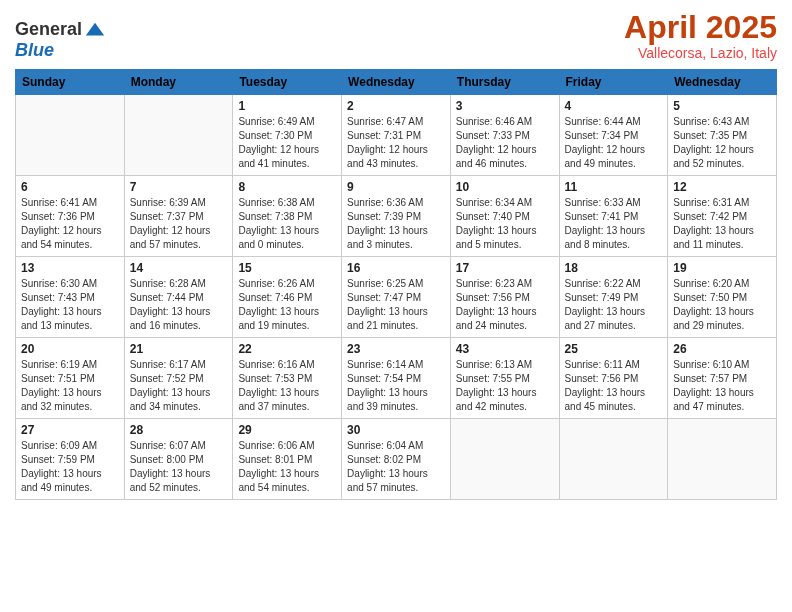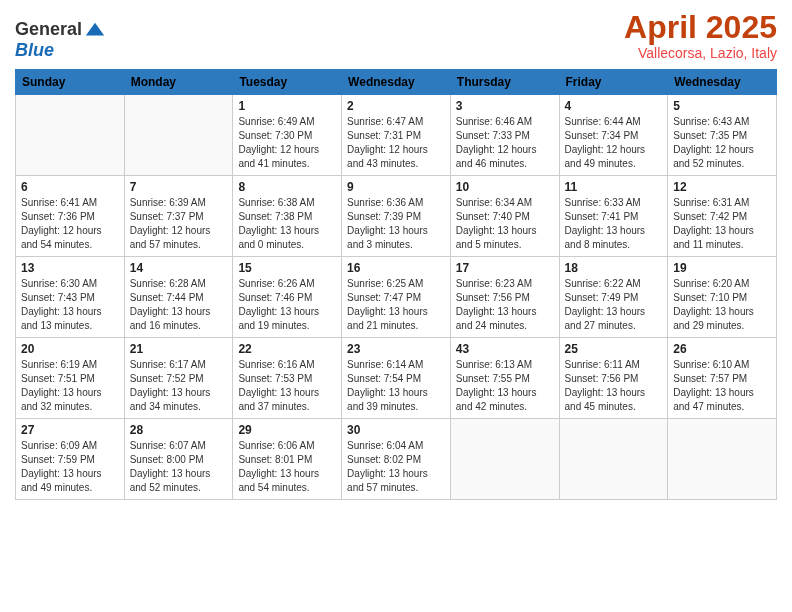--- a/index.html
+++ b/index.html
@@ -235,21 +235,21 @@
           </td>
           <td>
             <span class="day-number">18</span>
             <div class="day-info">Sunrise: 6:22 AM
 Sunset: 7:49 PM
 Daylight: 13 hours and 27 minutes.</div>
           </td>
           <td>
             <span class="day-number">19</span>
             <div class="day-info">Sunrise: 6:20 AM
-Sunset: 7:10 PM
+Sunset: 7:50 PM
 Daylight: 13 hours and 29 minutes.</div>
           </td>
         </tr>
         <tr>
           <td>
             <span class="day-number">20</span>
             <div class="day-info">Sunrise: 6:19 AM
 Sunset: 7:51 PM
 Daylight: 13 hours and 32 minutes.</div>
           </td>

